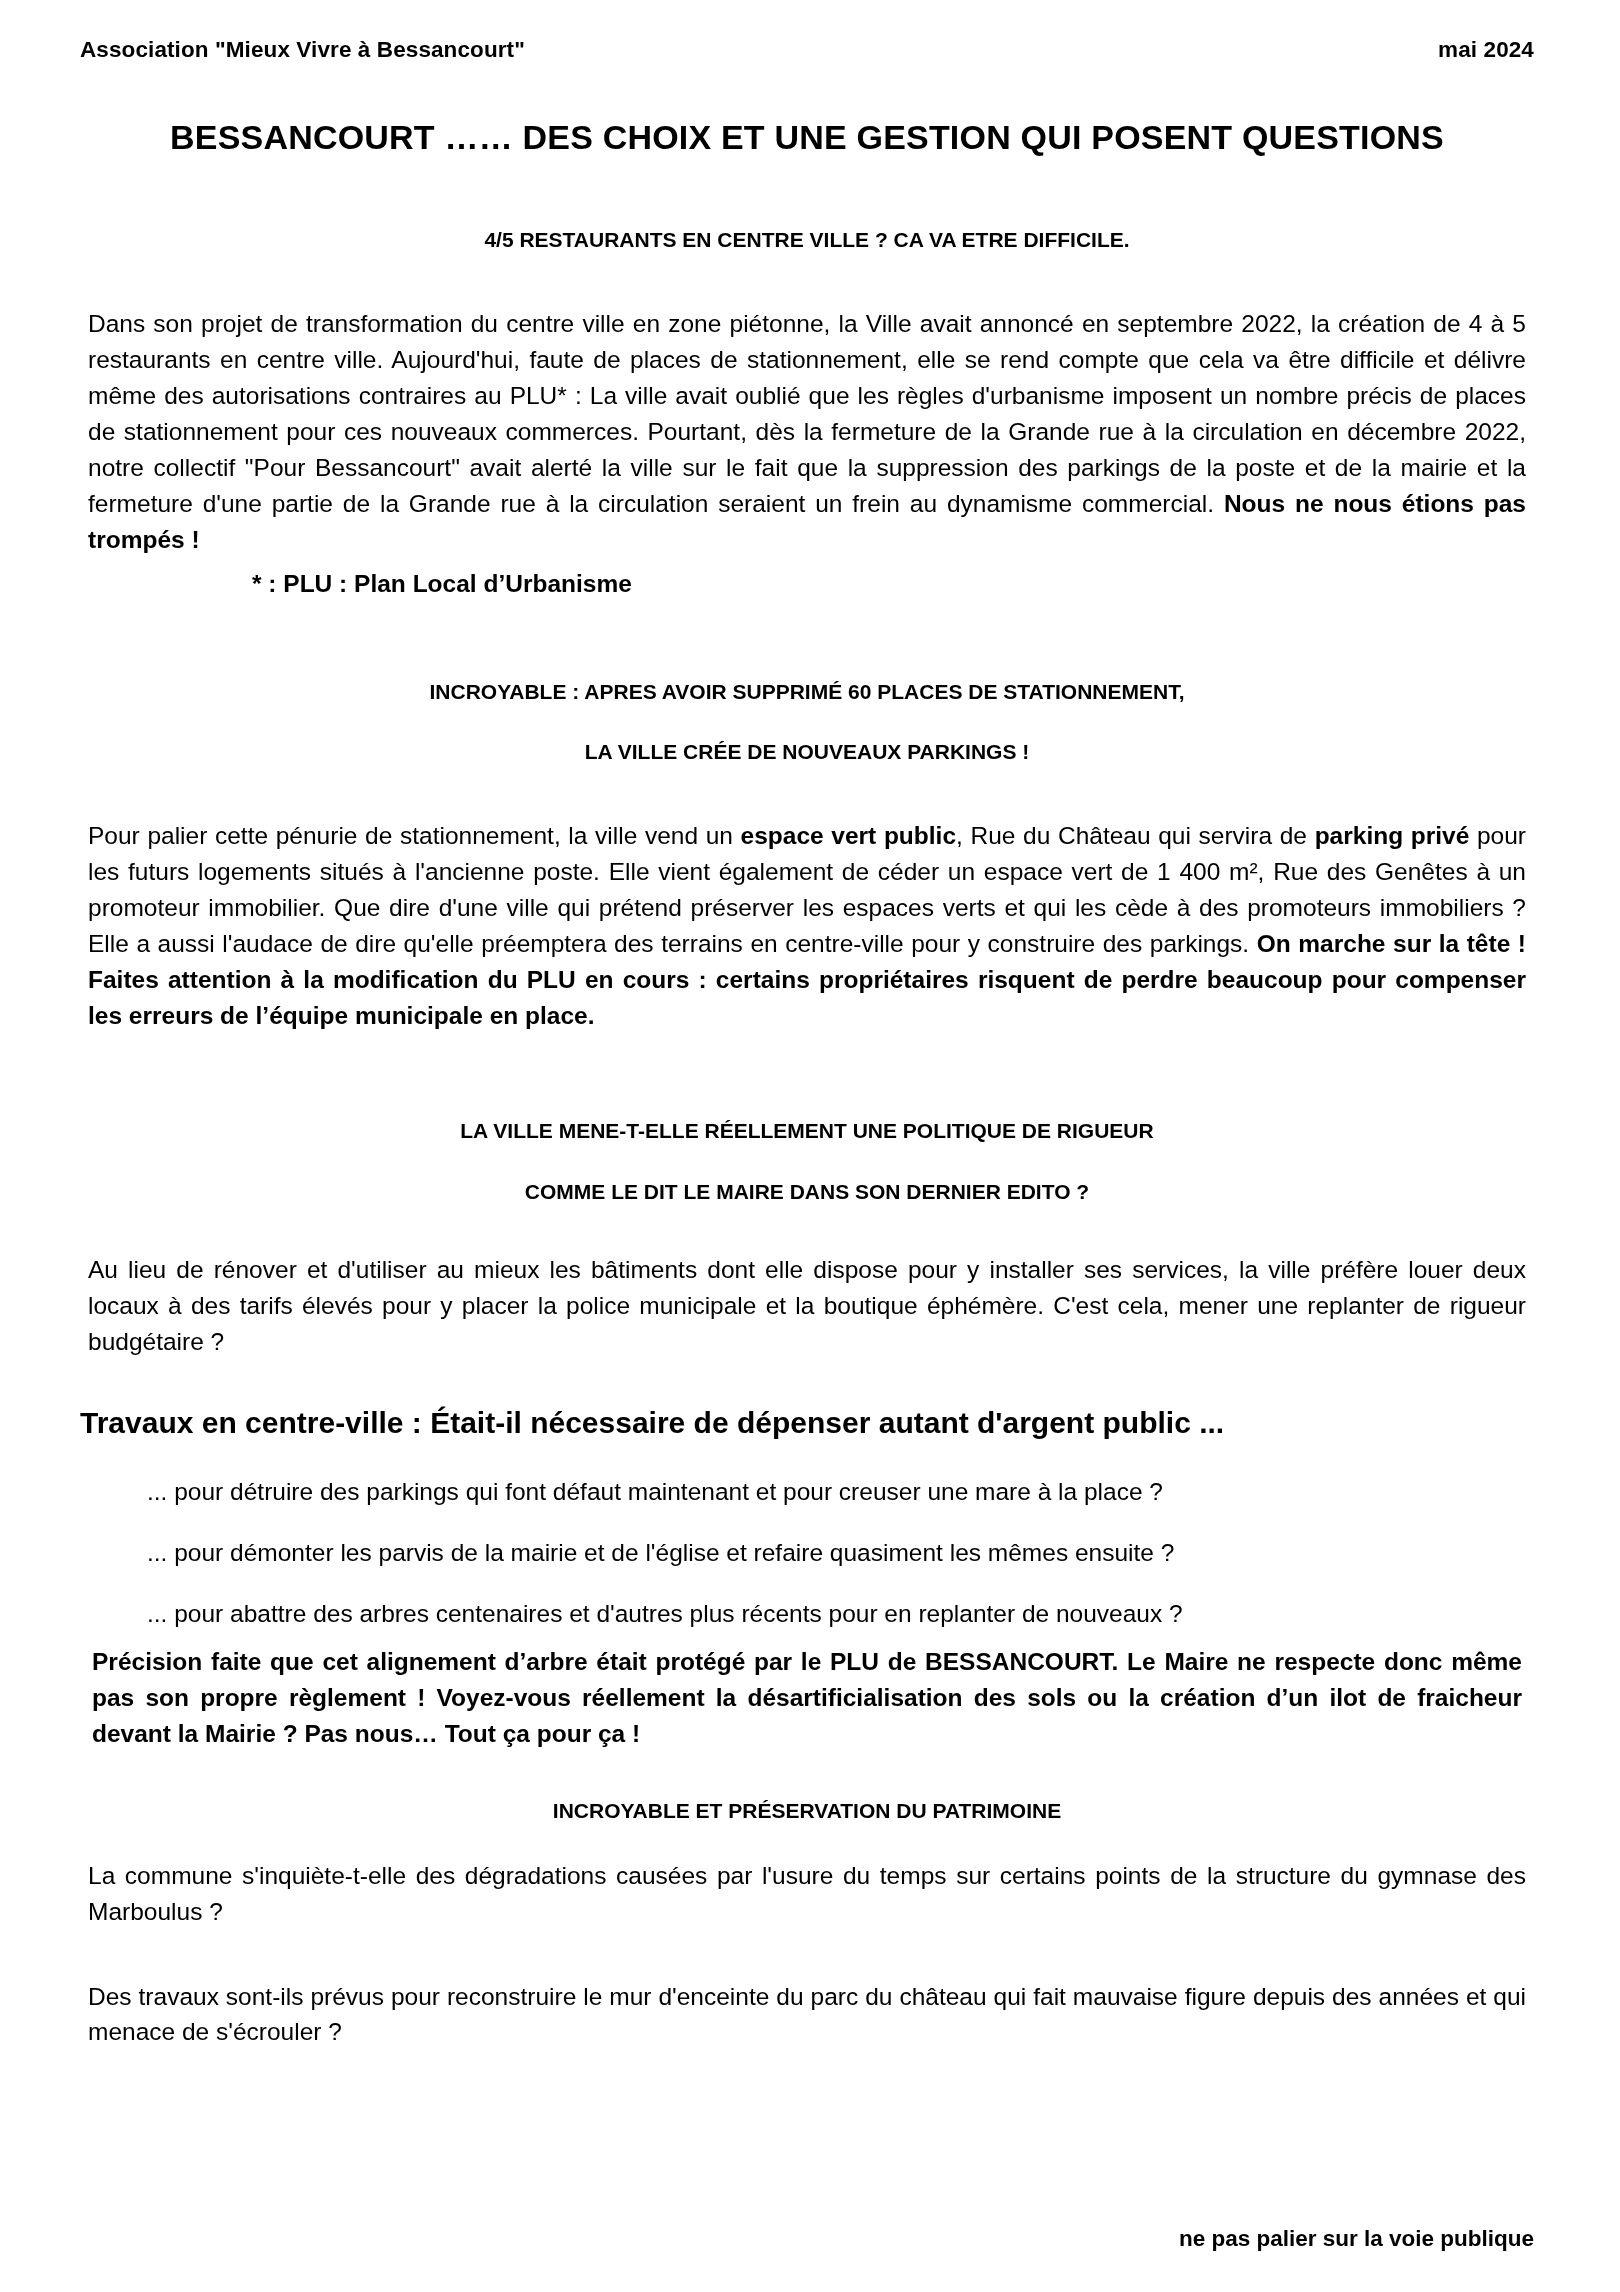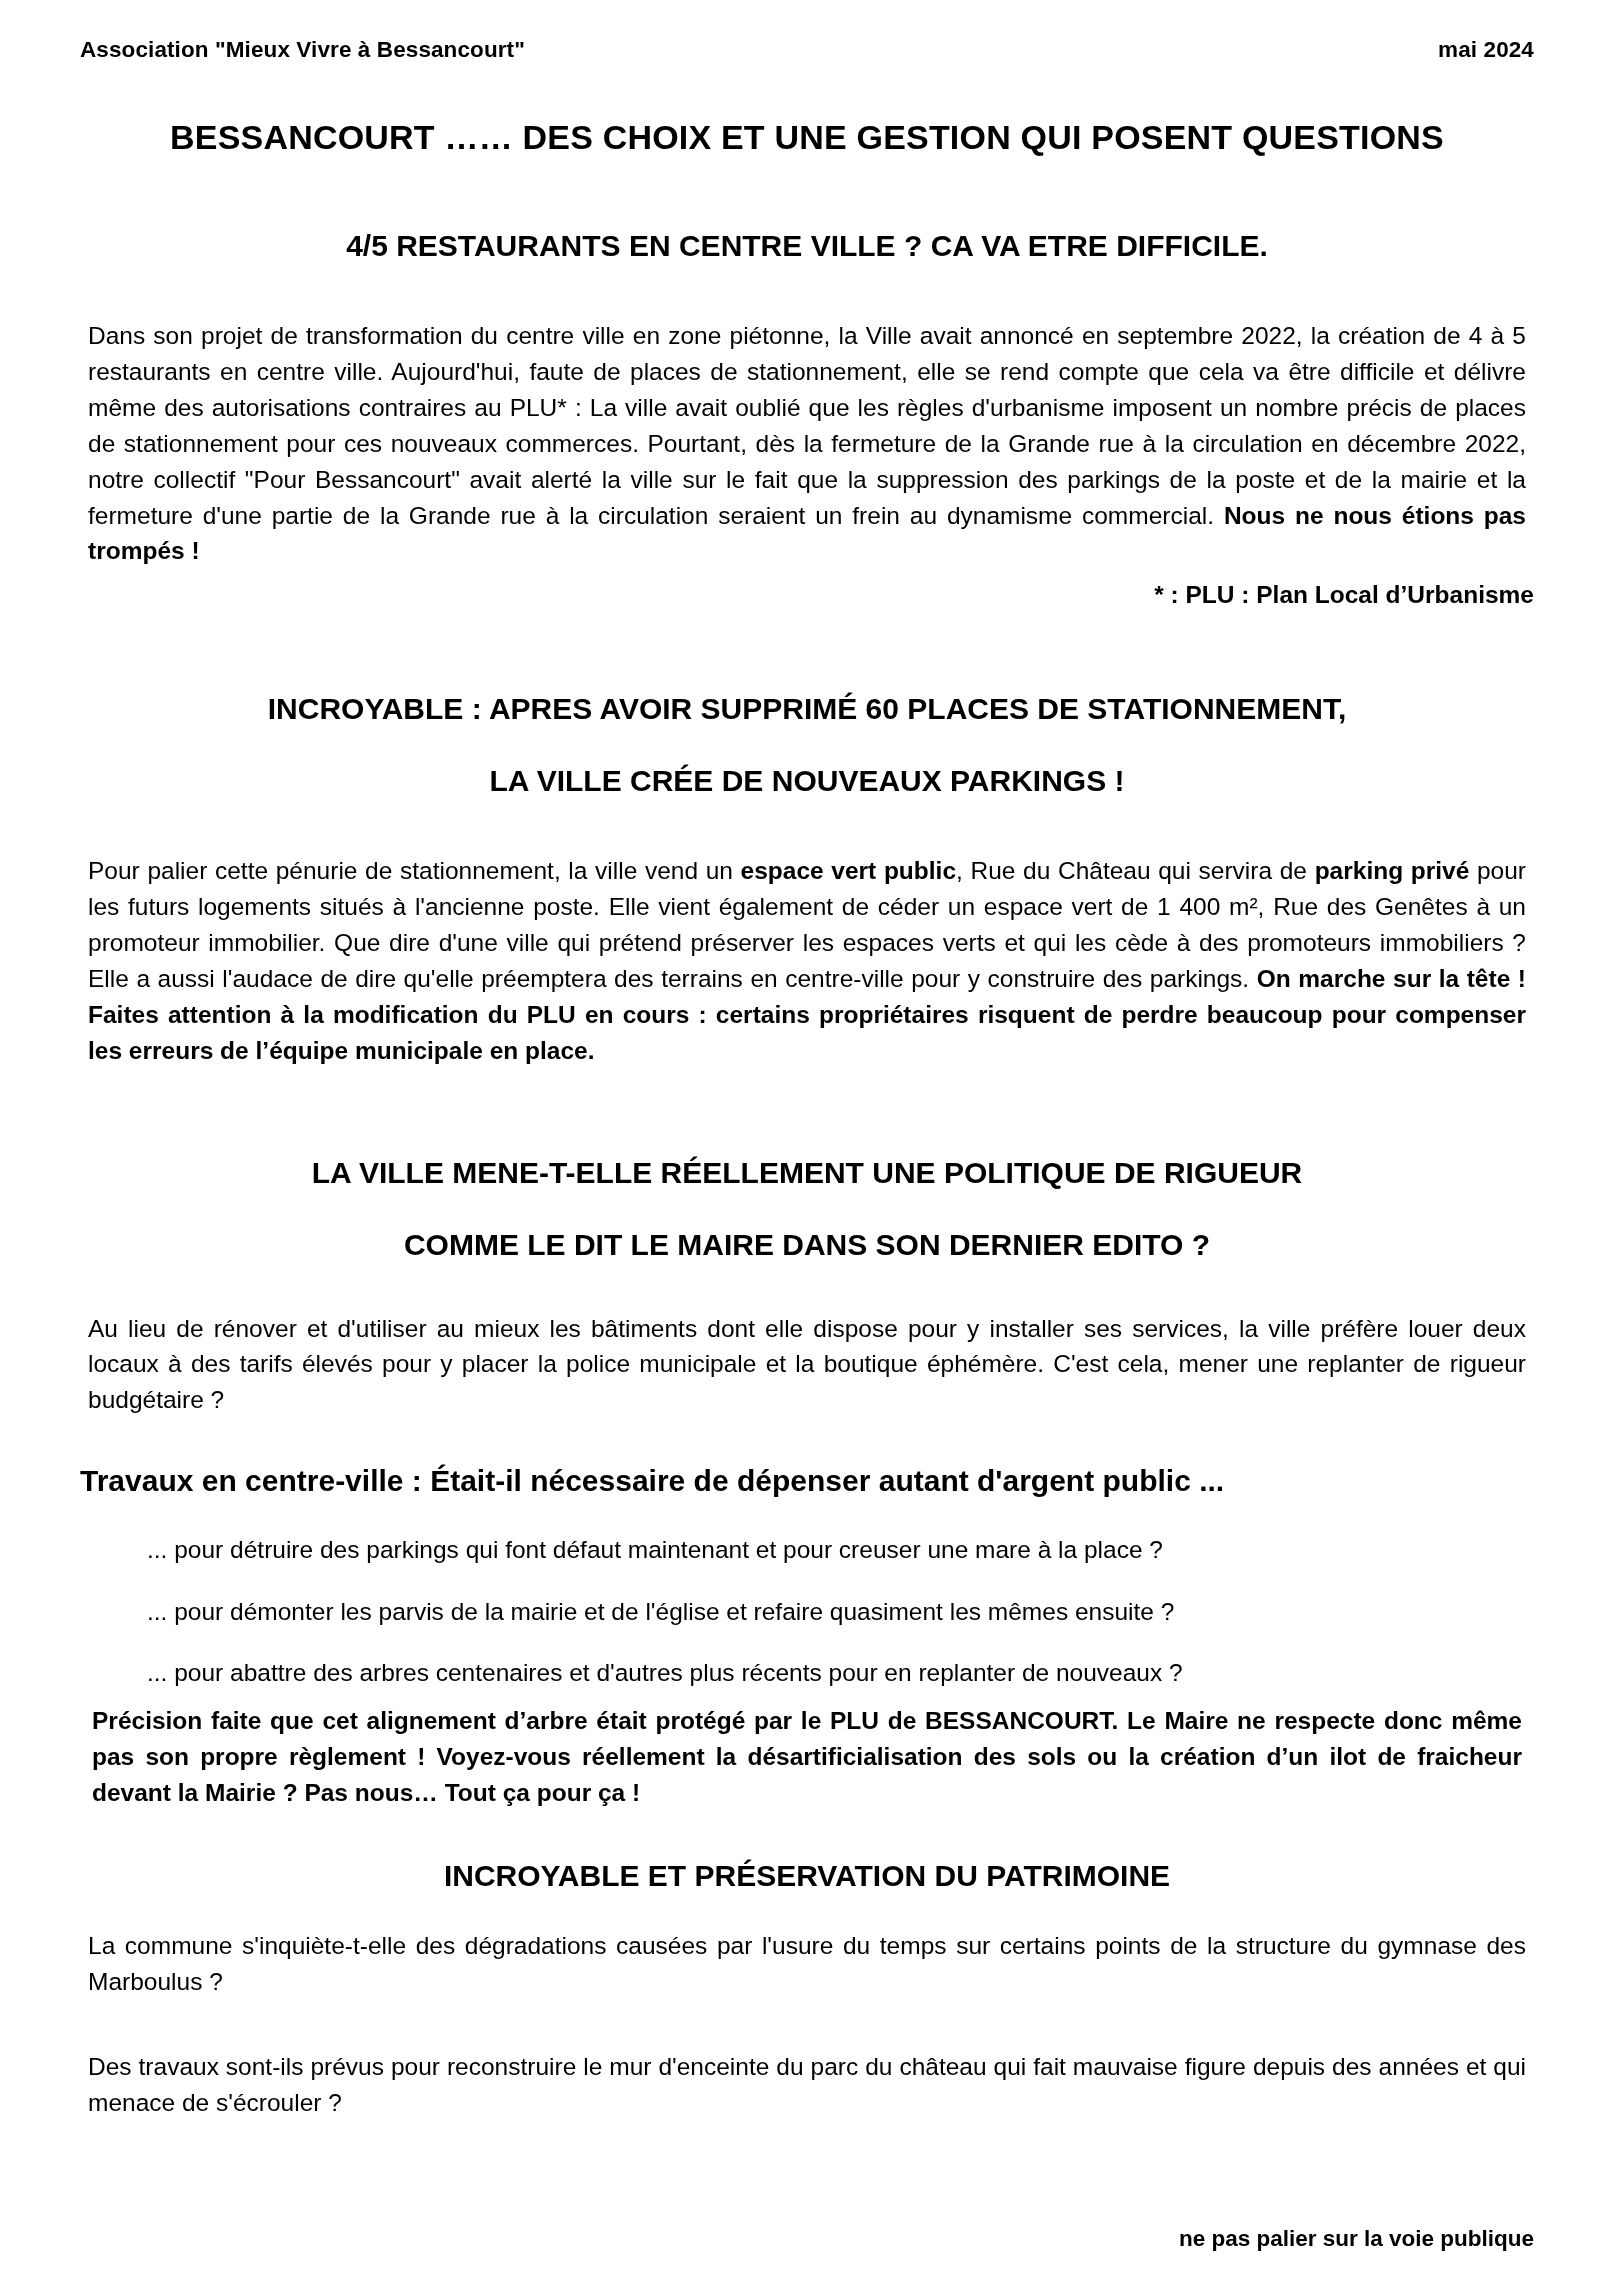--- a/index.html
+++ b/index.html
@@ -42,21 +42,21 @@
     font-size: 34px;
     font-weight: bold;
     letter-spacing: 0.2px;
     margin: 4px 0 69px 0;
     line-height: 1.15;
   }
 
   
   .section-heading {
     text-align: center;
-    font-size: 30px;
+    font-size: 21px;
     font-weight: bold;
     line-height: 1.3;
     margin: 0;
   }
   .section-heading + .section-heading { margin-top: 33px; }
 
   
   p.body {
     font-size: 24.5px;
     line-height: 1.465;
@@ -96,21 +96,20 @@
   .sp-40 { height: 39px; }
   .sp-46 { height: 45px; }
   .sp-78 { height: 76px; }
 
   
   .trompes-row {
     font-size: 24.5px;
     line-height: 1.465;
     margin: 0;
     display: block;
-    text-align: right;
   }
   .trompes-row .note {
     font-weight: bold;
     margin-left: 172px;
   }
 
   
   .doc-footer {
     position: absolute;
     right: 86px;

